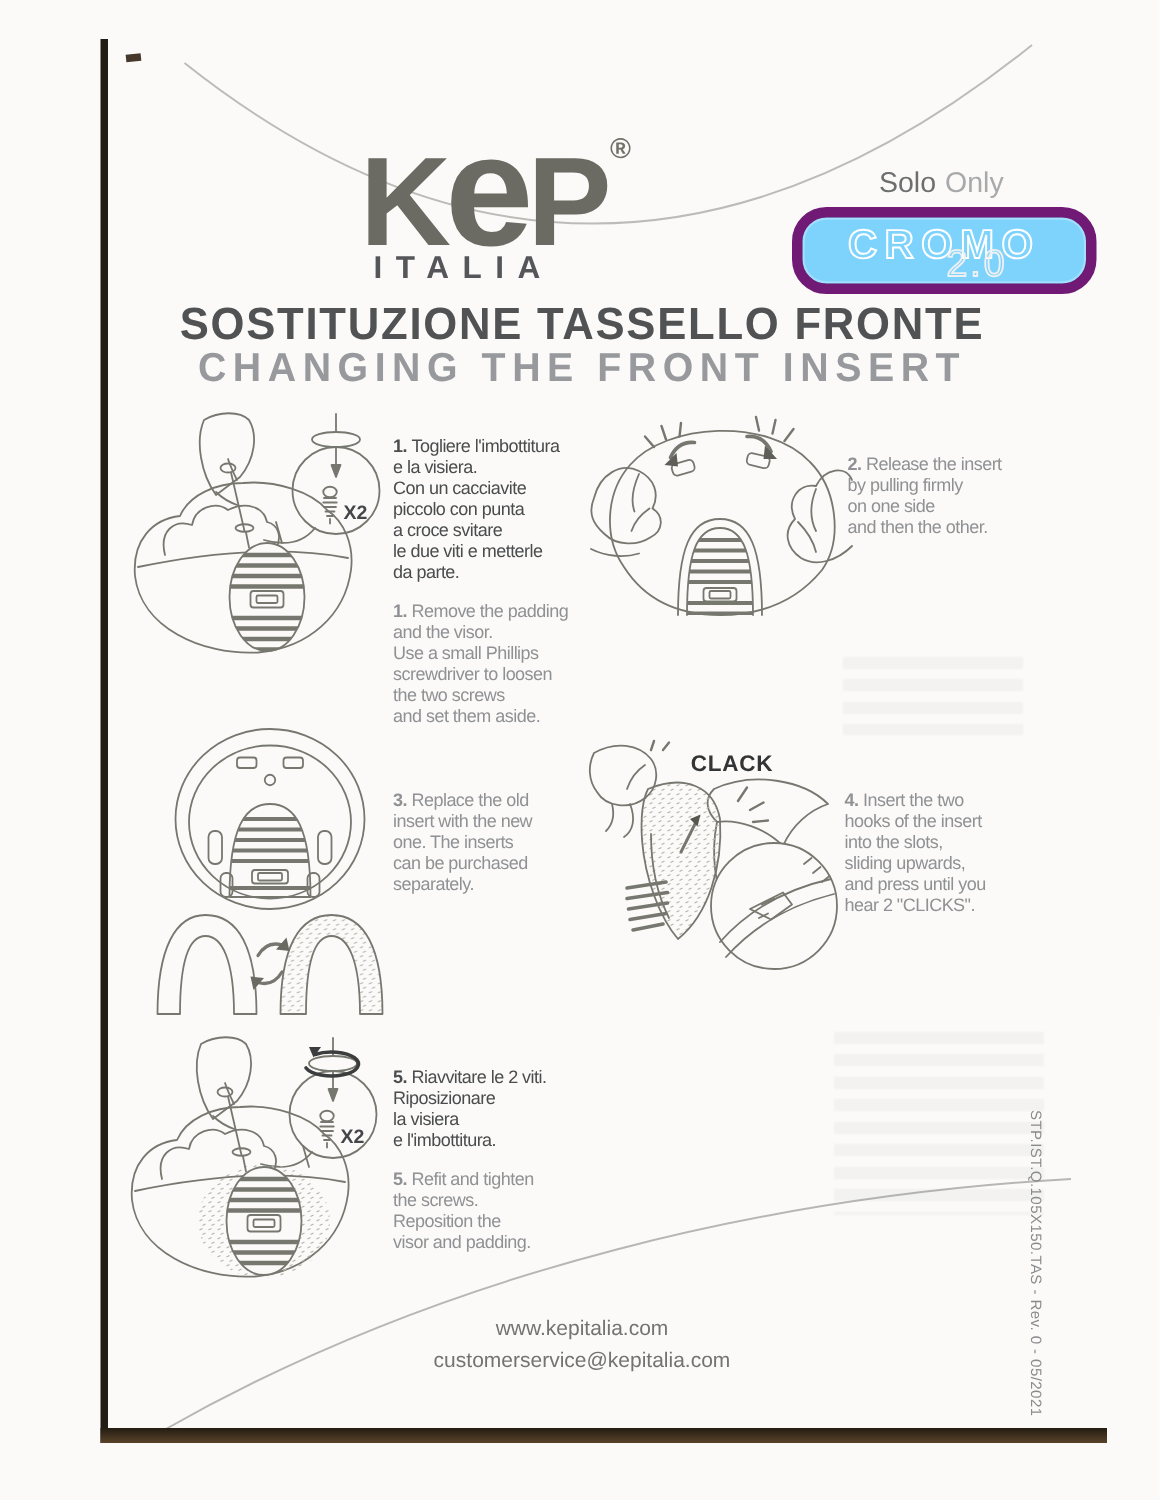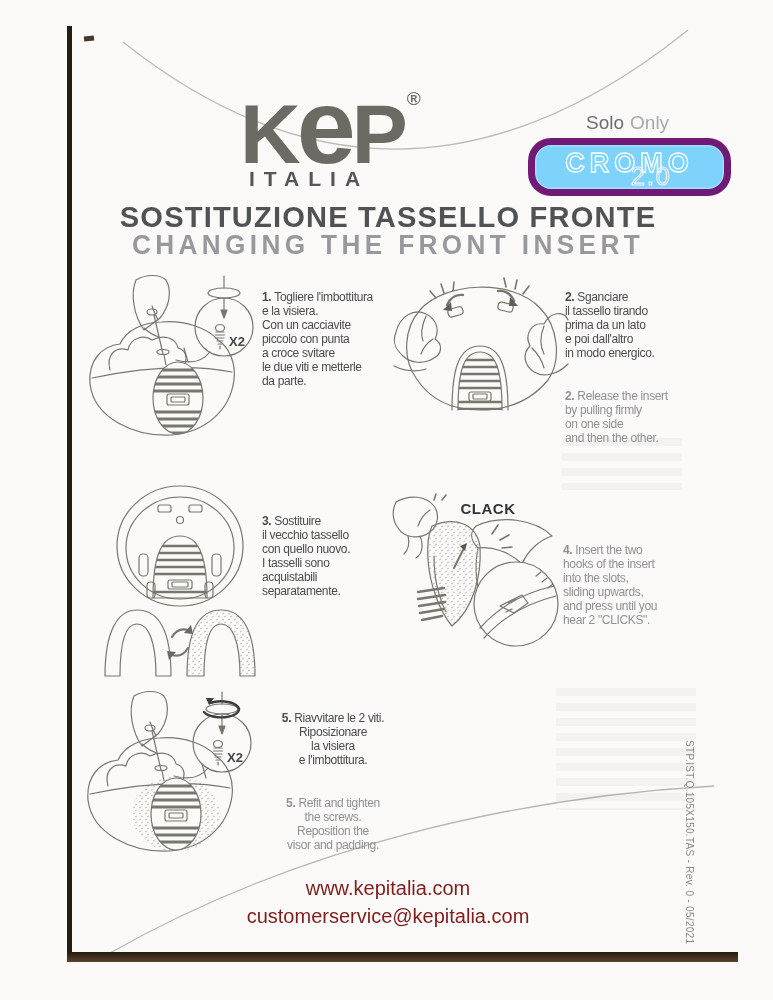--- a/index.html
+++ b/index.html
@@ -32,36 +32,36 @@
   .v20{position:absolute;left:96px;top:17px;font-size:25px;font-weight:normal;letter-spacing:2px;
         color:transparent;-webkit-text-stroke:1.2px #eef0f1;}
   
   .title-it{position:absolute;left:68px;width:640px;top:200px;text-align:center;font-size:30px;font-weight:bold;
         letter-spacing:1.2px;color:#505254;transform:scaleX(.97);z-index:2;}
   .title-en{position:absolute;left:68px;width:640px;top:230px;text-align:center;font-size:27px;font-weight:bold;
         letter-spacing:4.5px;color:#97999c;transform:scaleX(.97);z-index:2;}
   
   .step{position:absolute;font-size:12px;letter-spacing:-.35px;line-height:1.17;white-space:pre-line;z-index:2;}
   .it{color:#4a4c4e;}
-  .en{display:block;margin-top:29px;color:#8f9194;}
+  .en{display:block;margin-top:12px;color:#8f9194;}
   .num{font-weight:bold;margin-right:3px;}
   .s1{left:262px;top:276px;width:140px;}
   .s2{left:565px;top:276px;width:142px;}
   .s3{left:262px;top:500px;width:140px;}
   .s4{left:563px;top:500px;width:145px;}
-  .s5{left:262px;top:697px;width:142px;text-align:center;}
+  .s5{left:262px;top:697px;width:142px;}
   
   .illu{position:absolute;z-index:2;}
   .i1{left:80px;top:272px;width:180px;height:170px;}
   .i2{left:392px;top:270px;width:178px;height:150px;}
   .i3{left:95px;top:480px;width:170px;height:200px;}
   .i4{left:390px;top:492px;width:178px;height:160px;}
   .i5{left:78px;top:680px;width:180px;height:180px;}
   
-  .footer{position:absolute;left:68px;width:640px;top:877px;text-align:center;color:#7f1d1d;font-size:20px;z-index:2;}
+  .footer{position:absolute;left:68px;width:640px;top:877px;text-align:center;color:#737373;font-size:14px;z-index:2;}
   .footer .email{margin-top:5px;}
   .doc-code{position:absolute;left:684px;top:740px;height:220px;writing-mode:vertical-rl;
         font-size:10px;letter-spacing:.3px;color:#898b8d;z-index:2;}
 </style>
 </head>
 <body>
 
 <div class="sheet">
 
   <svg class="curves" width="773" height="1000" viewBox="0 0 773 1000">
@@ -370,39 +370,39 @@
   </div>
 
   <div class="step s1">
     <span class="it"><span class="num">1.</span><span>Togliere l'imbottitura
 e la visiera.
 Con un cacciavite
 piccolo con punta
 a croce svitare
 le due viti e metterle
 da parte.</span></span>
+    <span class="en"><span class="num">1.</span><span>Remove the padding
+and the visor.
+Use a small Phillips
+screwdriver to loosen
+the two screws
+and set them aside.</span></span>
   </div>
   <div class="step s2">
-    <span class="it"><span class="num">2.</span><span>Sganciare
-il tassello tirando
-prima da un lato
-e poi dall'altro
-in modo energico.</span></span>
     <span class="en"><span class="num">2.</span><span>Release the insert
 by pulling firmly
 on one side
 and then the other.</span></span>
   </div>
   <div class="step s3">
-    <span class="it"><span class="num">3.</span><span>Sostituire
-il vecchio tassello
-con quello nuovo.
-I tasselli sono
-acquistabili
-separatamente.</span></span>
+    <span class="en"><span class="num">3.</span><span>Replace the old
+insert with the new
+one. The inserts
+can be purchased
+separately.</span></span>
   </div>
   <div class="step s4">
     <span class="en"><span class="num">4.</span><span>Insert the two
 hooks of the insert
 into the slots,
 sliding upwards,
 and press until you
 hear 2 "CLICKS".</span></span>
   </div>
   <div class="step s5">

